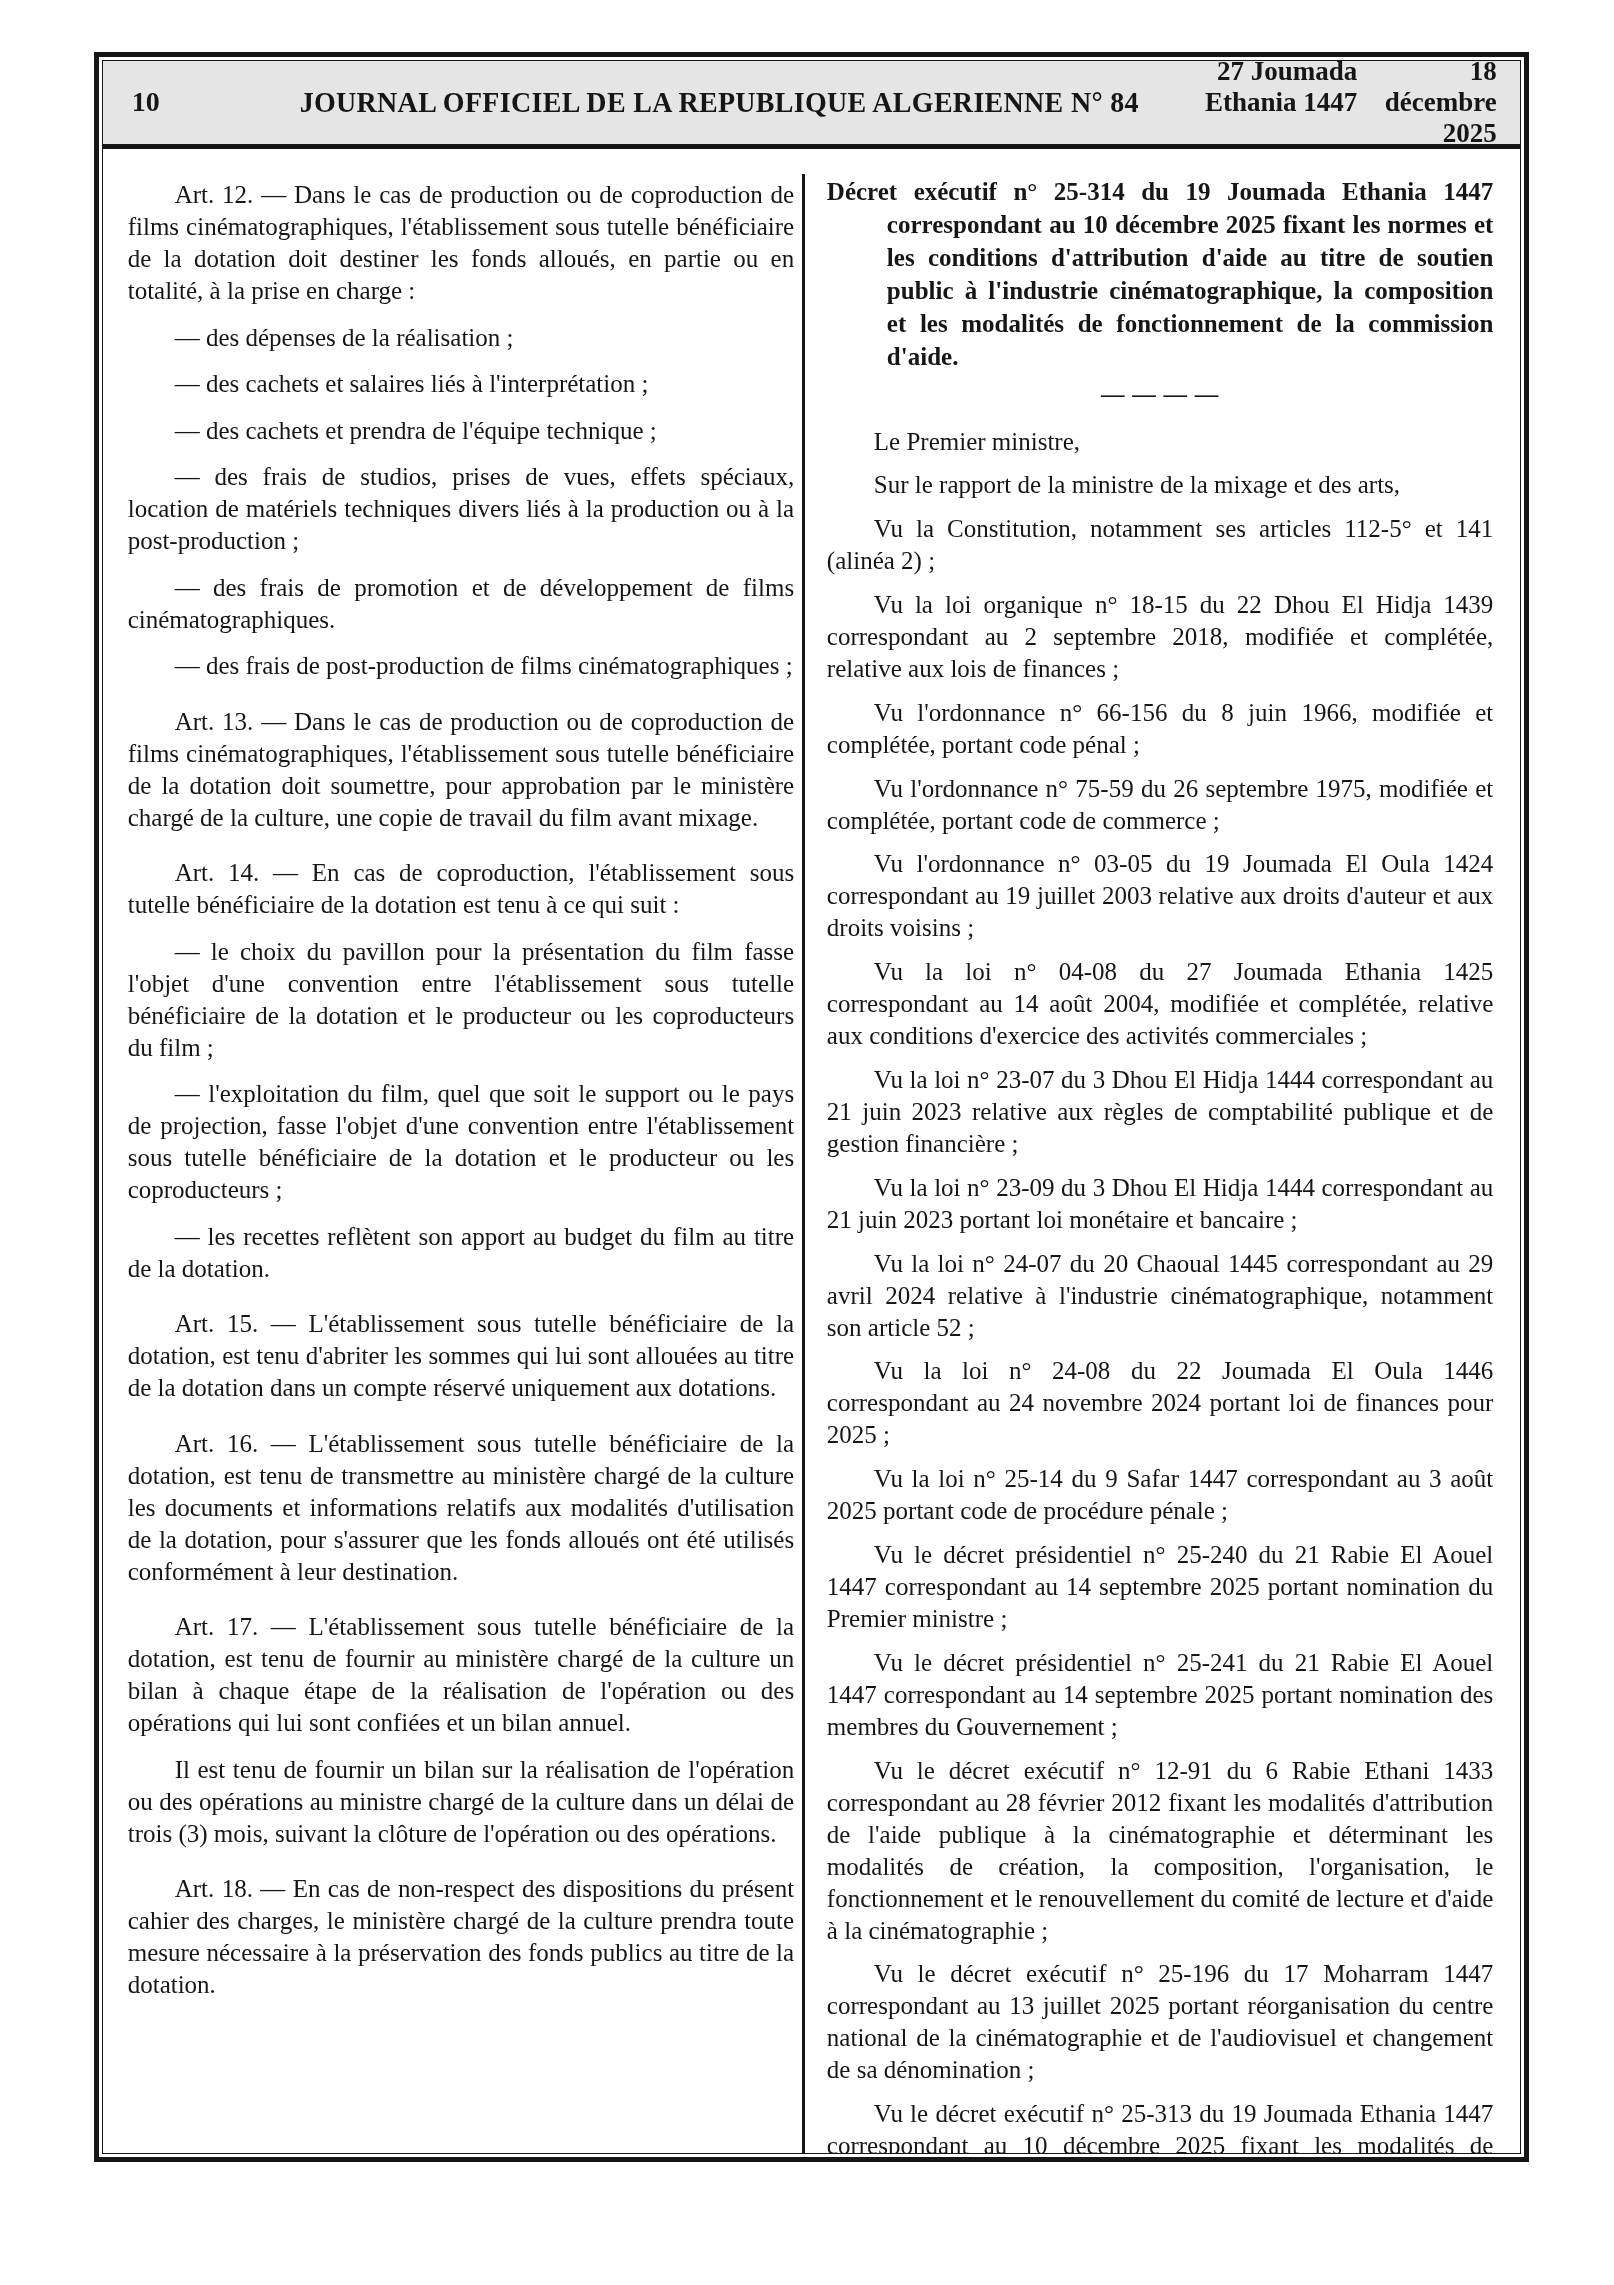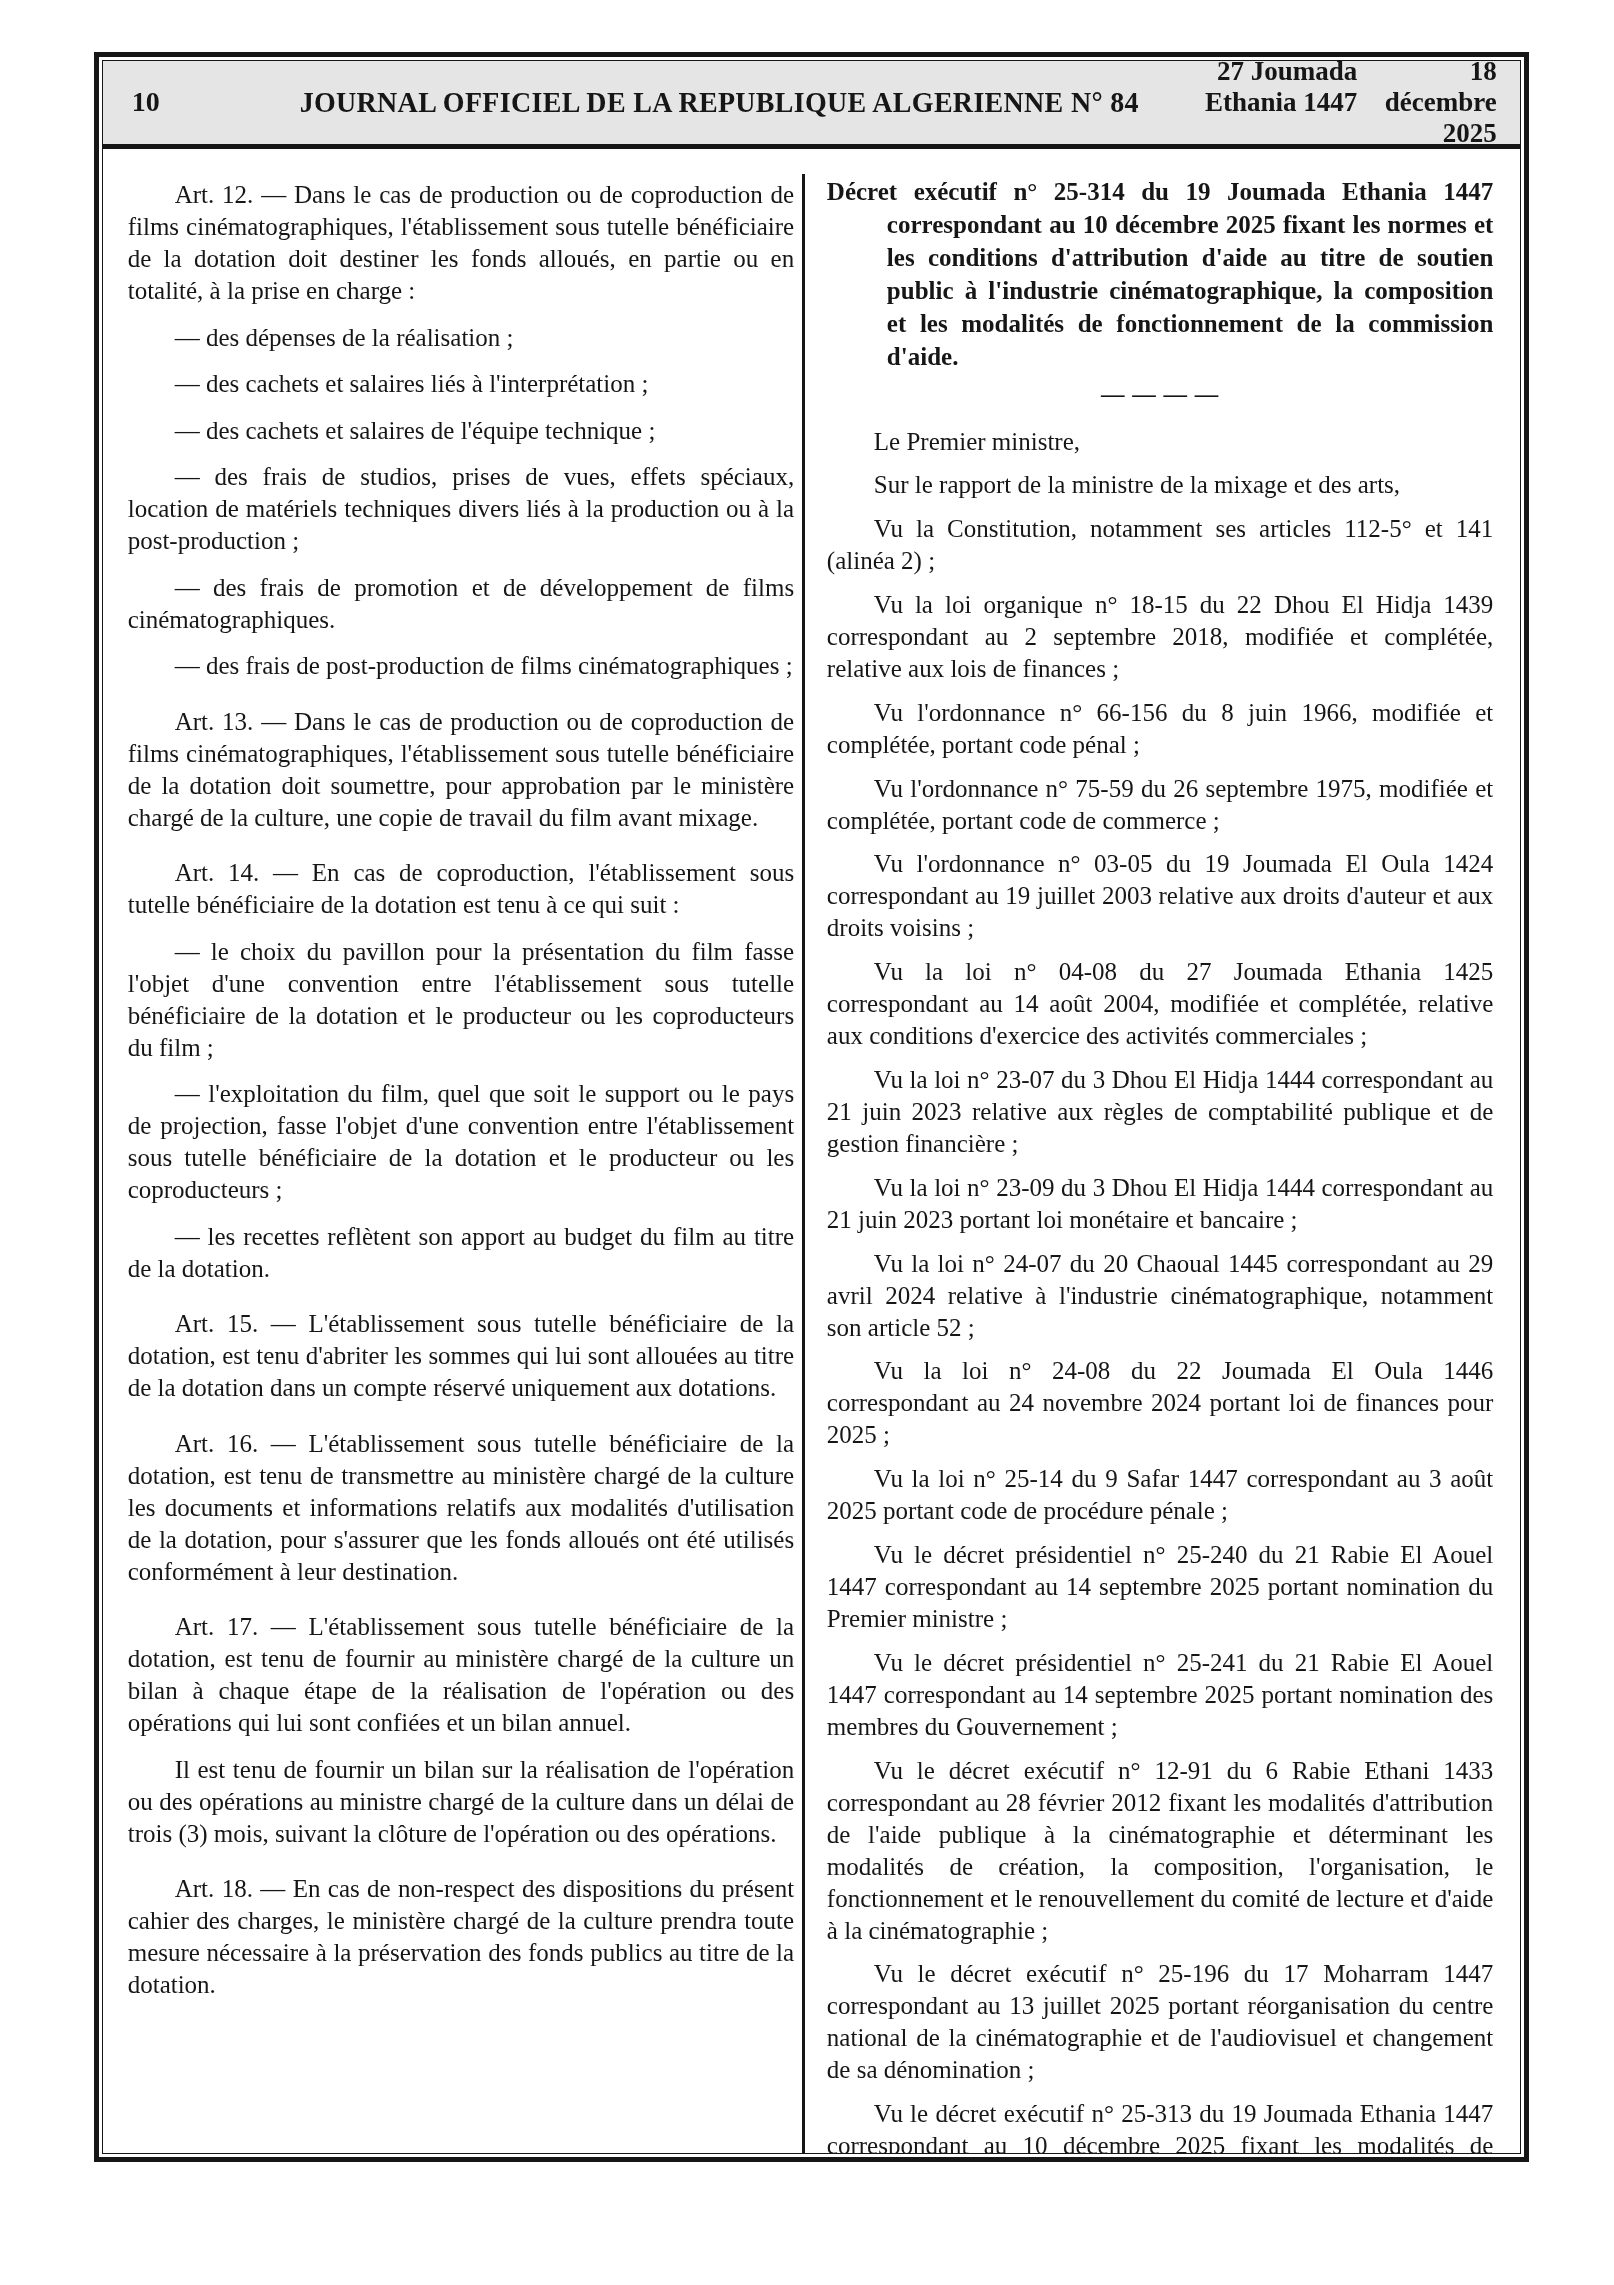--- a/index.html
+++ b/index.html
@@ -69,21 +69,21 @@
           <span>27 Joumada Ethania 1447</span>
           <span>18 décembre 2025</span>
         </div>
       </div>
 
       <div class="body-area">
         <div class="col col-left" id="col-left">
             <p class="para article-p">Art. 12. — Dans le cas de production ou de coproduction de films cinématographiques, l'établissement sous tutelle bénéficiaire de la dotation doit destiner les fonds alloués, en partie ou en totalité, à la prise en charge :</p>
             <p class="para bullet-p">— des dépenses de la réalisation ;</p>
             <p class="para bullet-p">— des cachets et salaires liés à l'interprétation ;</p>
-            <p class="para bullet-p">— des cachets et salaires de l'équipe technique ;</p>
+            <p class="para bullet-p">— des cachets et prendra de l'équipe technique ;</p>
             <p class="para bullet-p">— des frais de studios, prises de vues, effets spéciaux, location de matériels techniques divers liés à la production ou à la post-production ;</p>
             <p class="para bullet-p">— des frais de promotion et de développement de films cinématographiques.</p>
             <p class="para bullet-p">— des frais de post-production de films cinématographiques ;</p>
             <p class="para article-p">Art. 13. — Dans le cas de production ou de coproduction de films cinématographiques, l'établissement sous tutelle bénéficiaire de la dotation doit soumettre, pour approbation par le ministère chargé de la culture, une copie de travail du film avant mixage.</p>
             <p class="para article-p">Art. 14. — En cas de coproduction, l'établissement sous tutelle bénéficiaire de la dotation est tenu à ce qui suit :</p>
             <p class="para bullet-p">— le choix du pavillon pour la présentation du film fasse l'objet d'une convention entre l'établissement sous tutelle bénéficiaire de la dotation et le producteur ou les coproducteurs du film ;</p>
             <p class="para bullet-p">— l'exploitation du film, quel que soit le support ou le pays de projection, fasse l'objet d'une convention entre l'établissement sous tutelle bénéficiaire de la dotation et le producteur ou les coproducteurs ;</p>
             <p class="para bullet-p">— les recettes reflètent son apport au budget du film au titre de la dotation.</p>
             <p class="para article-p">Art. 15. — L'établissement sous tutelle bénéficiaire de la dotation, est tenu d'abriter les sommes qui lui sont allouées au titre de la dotation dans un compte réservé uniquement aux dotations.</p>
             <p class="para article-p">Art. 16. — L'établissement sous tutelle bénéficiaire de la dotation, est tenu de transmettre au ministère chargé de la culture les documents et informations relatifs aux modalités d'utilisation de la dotation, pour s'assurer que les fonds alloués ont été utilisés conformément à leur destination.</p>

